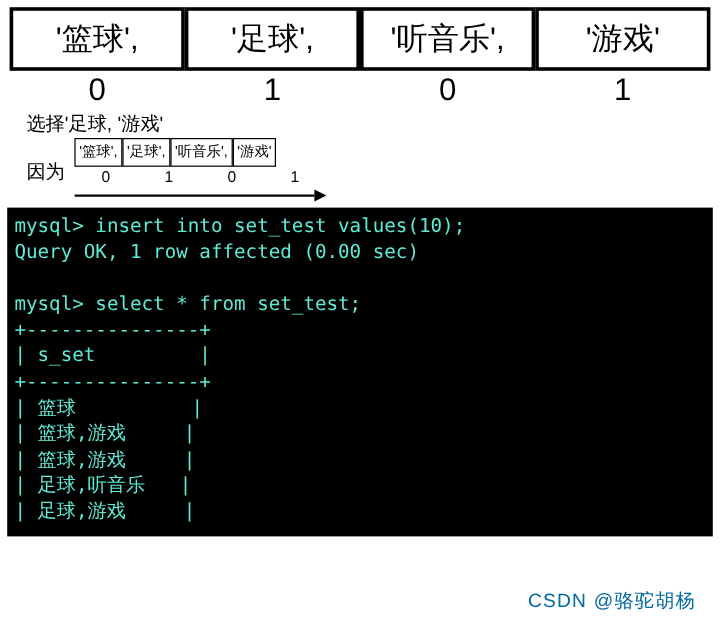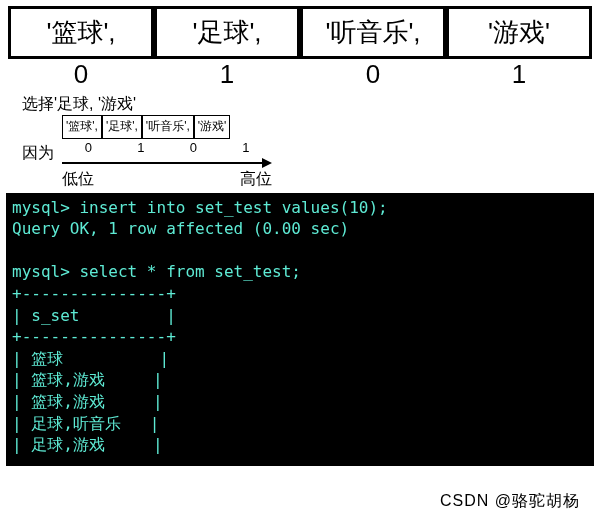--- a/index.html
+++ b/index.html
@@ -11,21 +11,21 @@
     .explain { margin: 2px 22px 0 22px; font-size: 16px; line-height: 1.45; }
     .inline-row { display: flex; align-items: center; }
     .small-wrap { margin-left: 8px; position: relative; }
     .small-table { display: flex; }
     .small-cell { border: 1px solid #000; font-size: 12px; padding: 2px 3px; }
     .small-index-row { display: flex; }
     .small-index { flex: 1; text-align: center; font-size: 13px; }
     .arrow-svg { display: block; }
     .pos-labels { display: flex; justify-content: space-between; font-size: 16px; margin-top: -4px; }
     .terminal { background: #000; color: #5eead4; font-family: "NSimSun", "SimSun", Consolas, monospace; font-size: 16px; padding: 4px 6px 10px 6px; margin: 2px 6px 0 6px; line-height: 1.35; min-height: 260px; white-space: pre; }
-    .watermark { position: absolute; right: 20px; bottom: 8px; color: #000000; font-size: 16px; letter-spacing: 1px; text-align: center; }
+    .watermark { position: absolute; right: 20px; bottom: 8px; color: #0369a1; font-size: 16px; letter-spacing: 1px; text-align: center; }
   </style>
 </head>
 <body>
 
 <div class="big-table">
   <div class="big-cell">'篮球',</div>
   <div class="big-cell">'足球',</div>
   <div class="big-cell">'听音乐',</div>
   <div class="big-cell">'游戏'</div>
 </div>
@@ -50,24 +50,20 @@
       <div class="small-index-row">
         <div class="small-index">0</div>
         <div class="small-index">1</div>
         <div class="small-index">0</div>
         <div class="small-index">1</div>
       </div>
       <svg class="arrow-svg" width="210" height="14">
         <line x1="0" y1="6" x2="200" y2="6" stroke="#000" stroke-width="2"></line>
         <polygon points="200,1 210,6 200,11" fill="#000"></polygon>
       </svg>
-      <div class="pos-labels">
-        <span>低位</span>
-        <span>高位</span>
-      </div>
     </div>
   </div>
 </div>
 
 <div class="terminal" id="terminal">mysql&gt; insert into set_test values(10);
 Query OK, 1 row affected (0.00 sec)
 
 mysql&gt; select * from set_test;
 +---------------+
 | s_set         |

